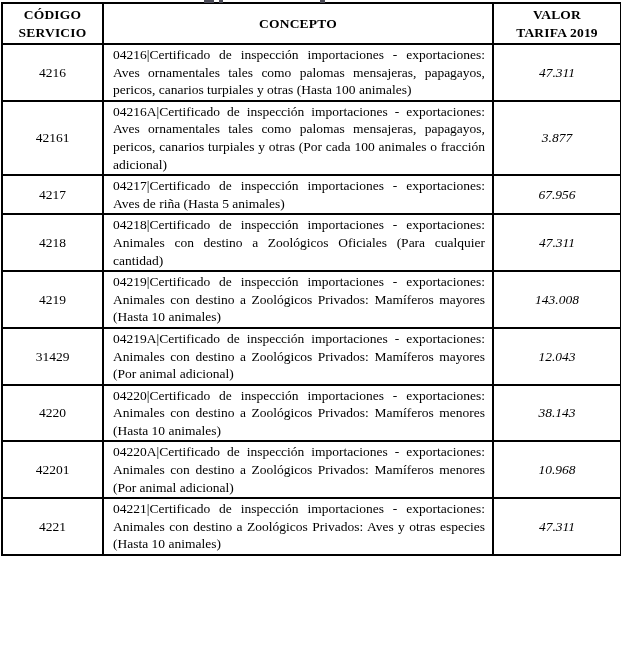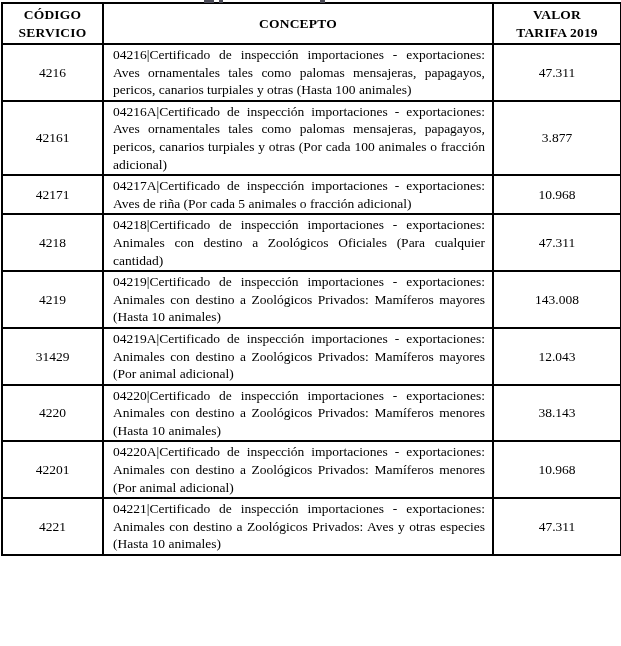--- a/index.html
+++ b/index.html
@@ -57,20 +57,21 @@
   td.cell-codigo {
     text-align: center;
   }
   td.cell-concepto {
     text-align: justify;
     text-justify: inter-word;
     padding: 1px 7px 1px 9px;
   }
   td.cell-valor {
     text-align: center;
+    font-style: italic;
   }
 </style>
 </head>
 <body>
 
 <div class="page">
 
   <div class="top-fragment">
     <span></span>
     <span></span>
@@ -97,23 +98,23 @@
       <td class="cell-codigo">4216</td>
       <td class="cell-concepto">04216|Certificado de inspección importaciones - exportaciones: Aves ornamentales tales como palomas mensajeras, papagayos, pericos, canarios turpiales y otras (Hasta 100 animales)</td>
       <td class="cell-valor">47.311</td>
     </tr>
         <tr>
       <td class="cell-codigo">42161</td>
       <td class="cell-concepto">04216A|Certificado de inspección importaciones - exportaciones: Aves ornamentales tales como palomas mensajeras, papagayos, pericos, canarios turpiales y otras (Por cada 100 animales o fracción adicional)</td>
       <td class="cell-valor">3.877</td>
     </tr>
         <tr>
-      <td class="cell-codigo">42171</td>
-      <td class="cell-concepto">04217A|Certificado de inspección importaciones - exportaciones: Aves de riña (Por cada 5 animales o fracción adicional)</td>
-      <td class="cell-valor">10.968</td>
+      <td class="cell-codigo">4217</td>
+      <td class="cell-concepto">04217|Certificado de inspección importaciones - exportaciones: Aves de riña (Hasta 5 animales)</td>
+      <td class="cell-valor">67.956</td>
     </tr>
         <tr>
       <td class="cell-codigo">4218</td>
       <td class="cell-concepto">04218|Certificado de inspección importaciones - exportaciones: Animales con destino a Zoológicos Oficiales (Para cualquier cantidad)</td>
       <td class="cell-valor">47.311</td>
     </tr>
         <tr>
       <td class="cell-codigo">4219</td>
       <td class="cell-concepto">04219|Certificado de inspección importaciones - exportaciones: Animales con destino a Zoológicos Privados: Mamíferos mayores (Hasta 10 animales)</td>
       <td class="cell-valor">143.008</td>

